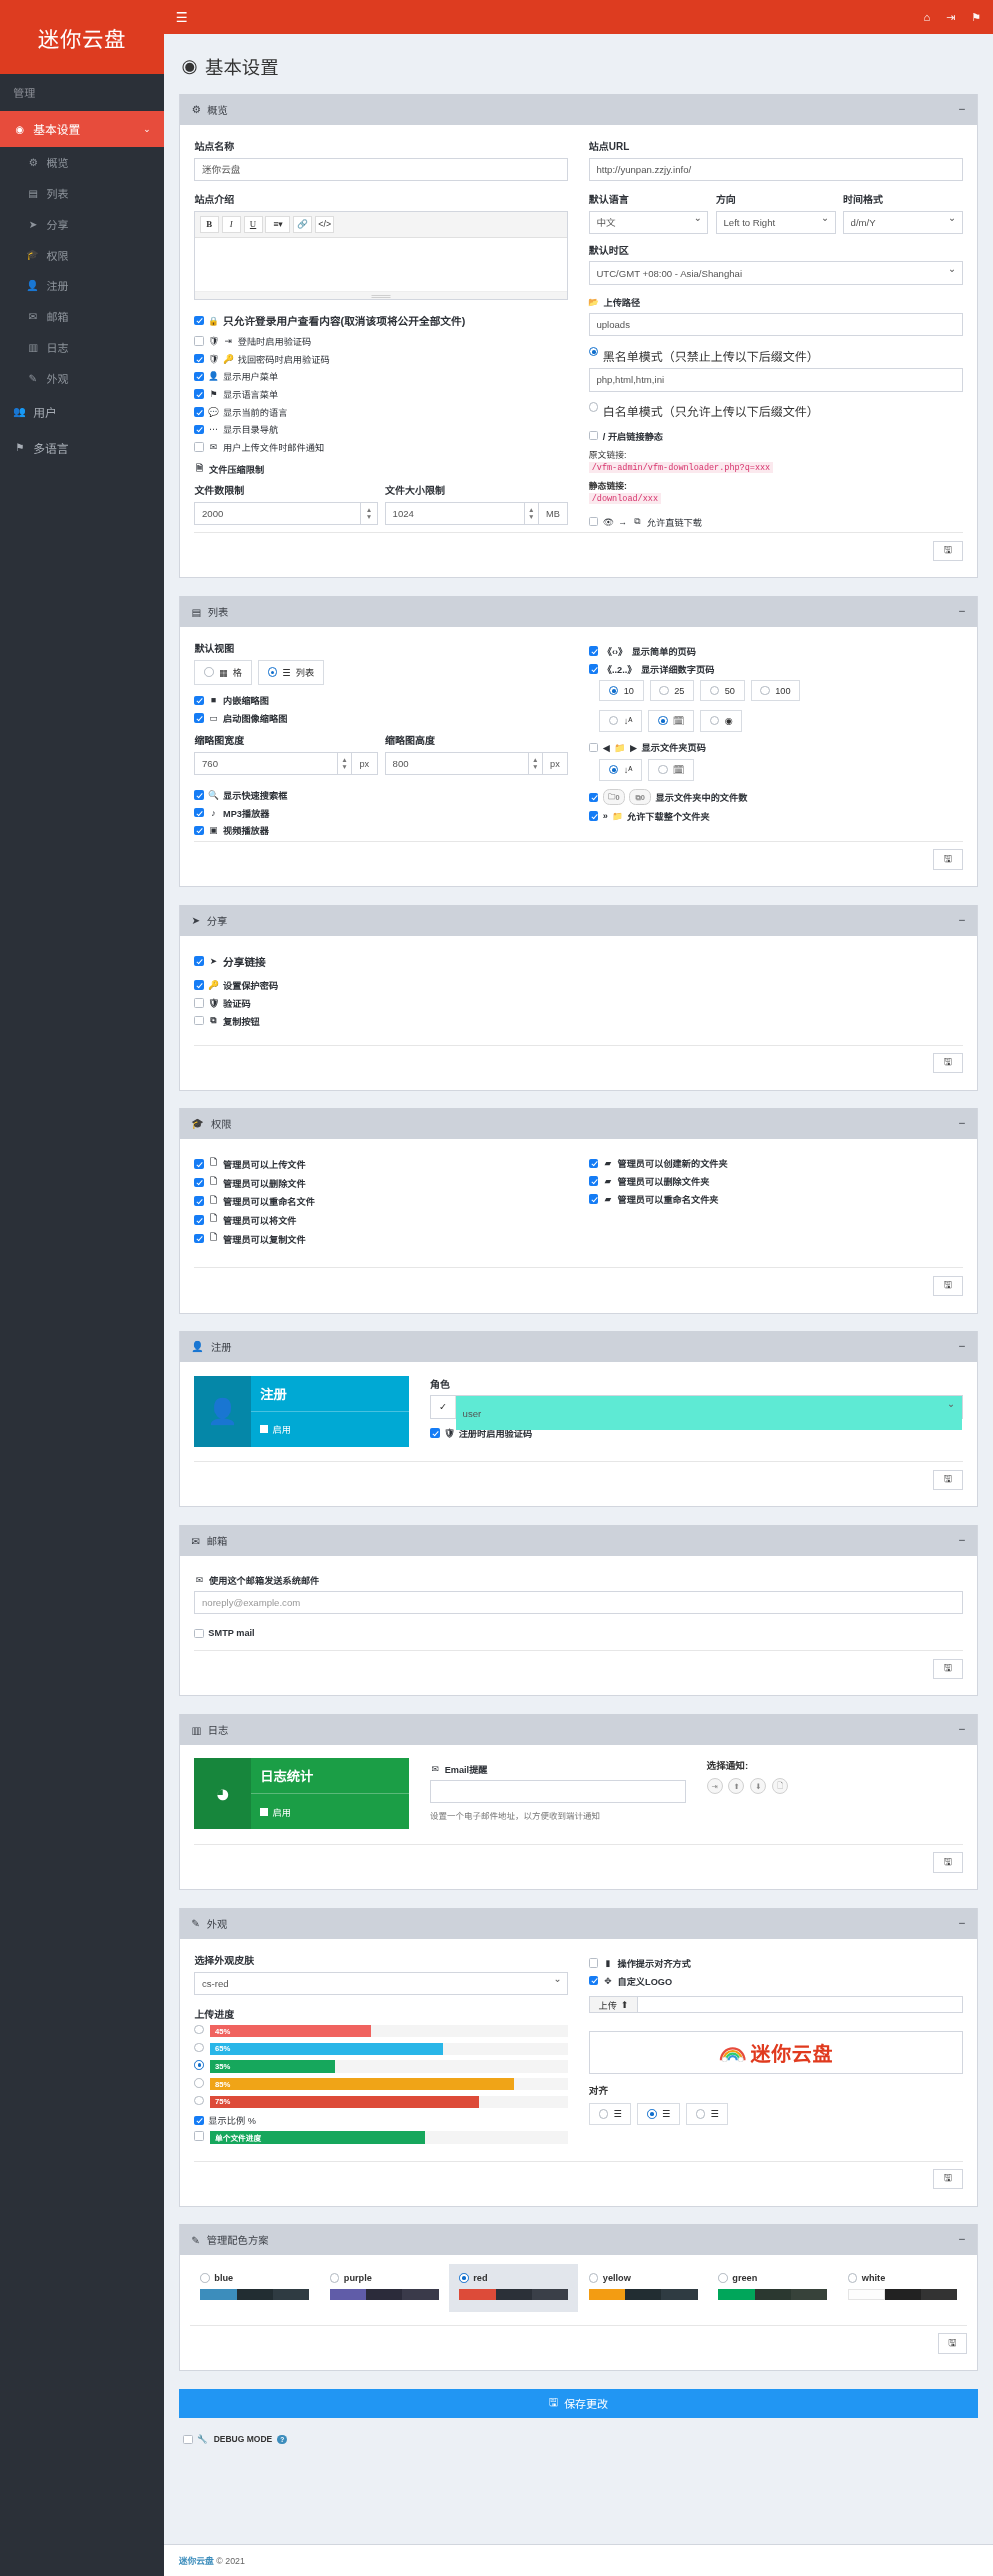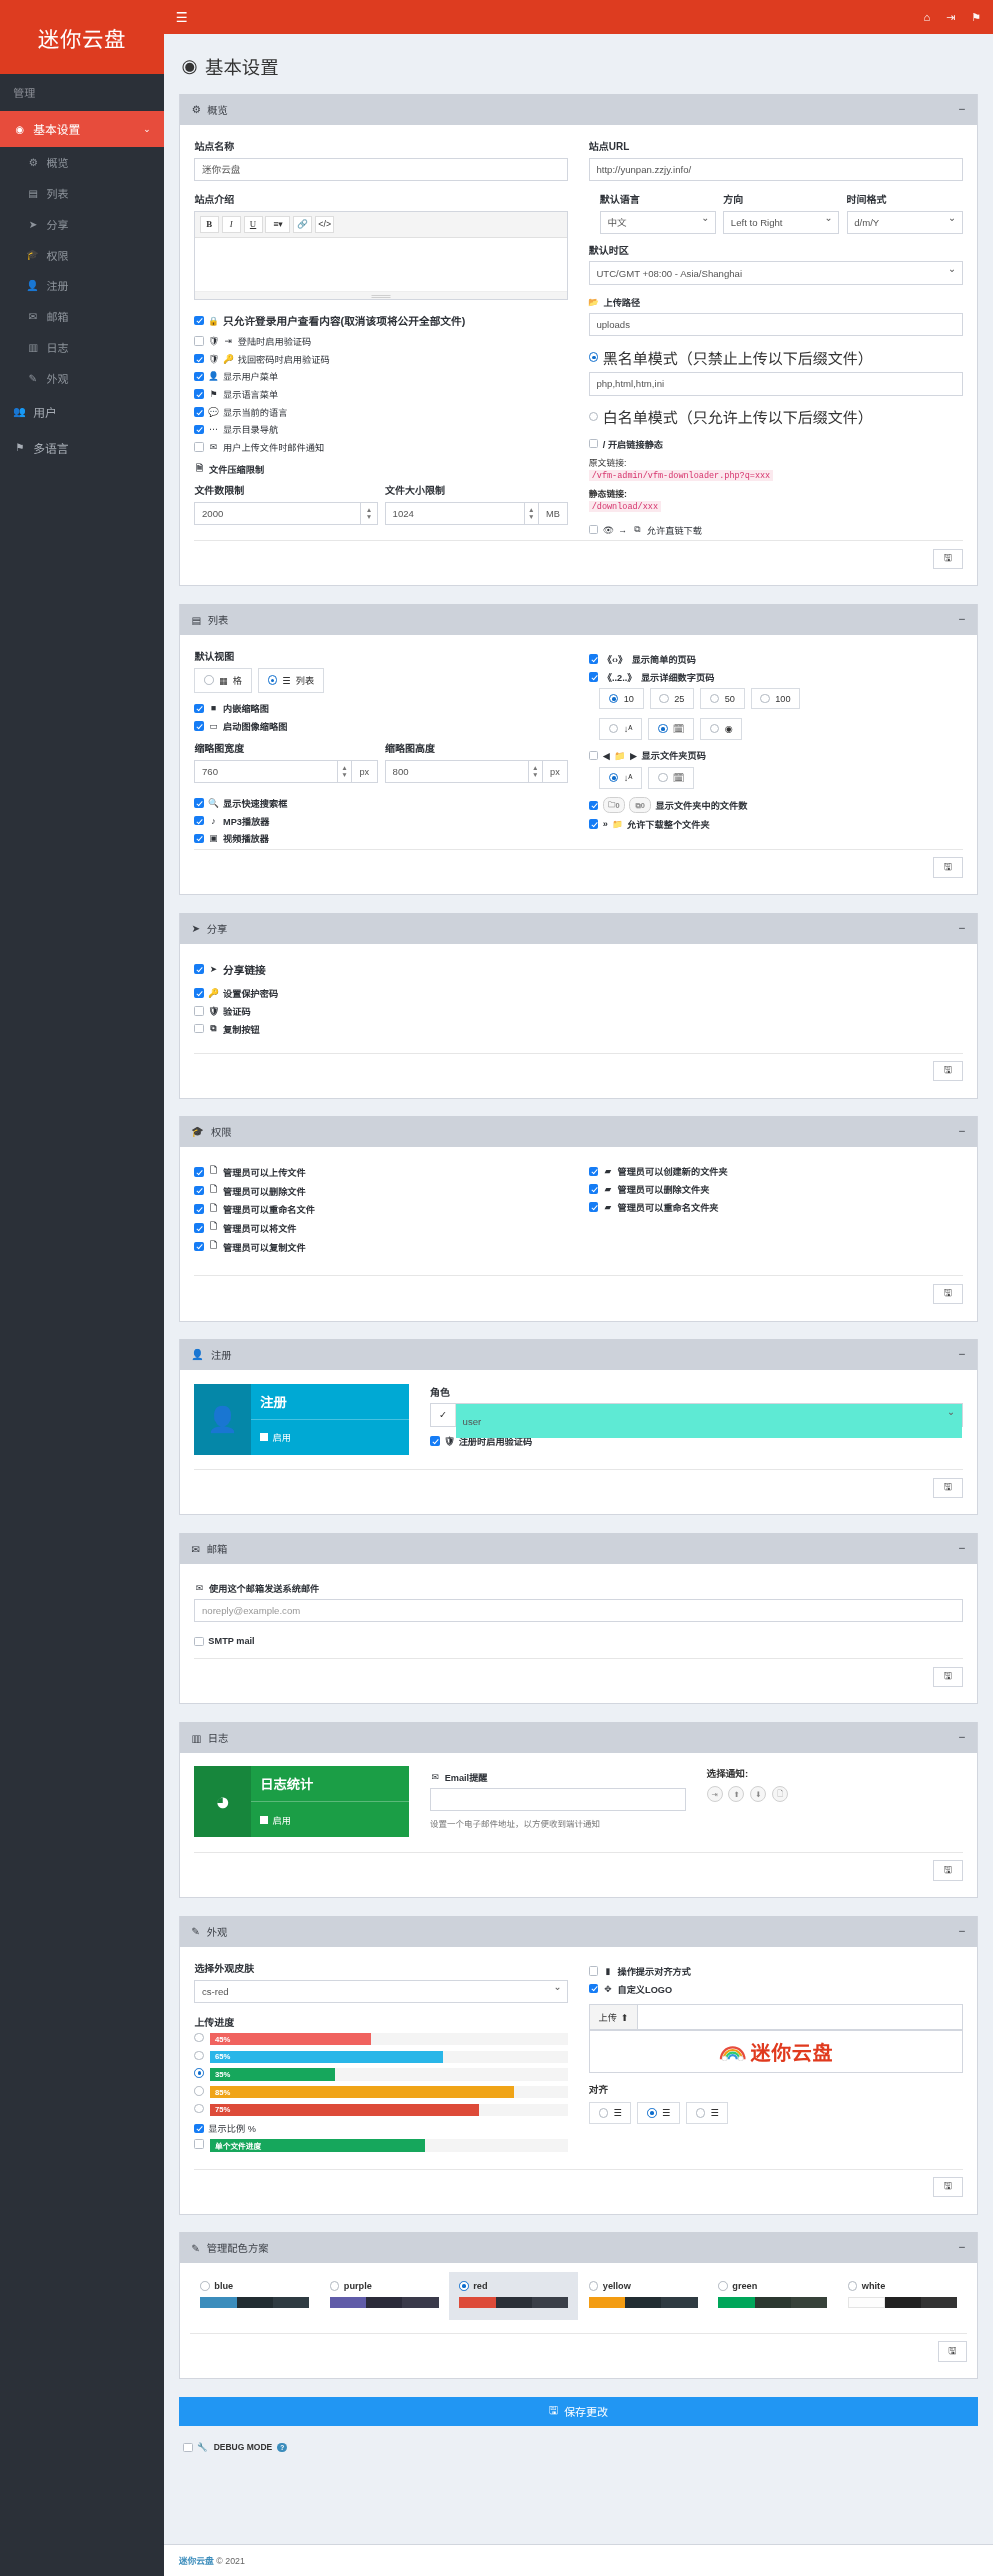--- a/index.html
+++ b/index.html
@@ -70,21 +70,21 @@
     font-family:"Liberation Sans", sans-serif; border-radius:0;
   }
   .inp::placeholder { color:#999; }
   .sel { appearance:none; background-image:none; padding-right:17.7px; }
   .sel-wrap { position:relative; }
   .sel-wrap::after {
     content:"⌄"; position:absolute; right:6.6px; top:1.5px; font-size:9.6px; color:#666; pointer-events:none;
   }
   .row3 { display:flex; gap:7.4px; }
   .row3 > div { flex:1 1 0; min-width:0; }
-  .mb10 { margin-bottom:7.4px;margin-left:11px; }
+  .mb10 { margin-bottom:7.4px; }
   .mb14 { margin-bottom:10.3px; }
 
   
   .editor { border:0.7px solid #d2d6de; }
   .editor-bar { background:#f4f4f4; border-bottom:0.7px solid #e0e0e0; padding:3.7px 4.4px; display:flex; gap:2.9px; }
   .ebtn {
     min-width:19px; height:17.7px; border:0.7px solid #ddd; background:#fff;
     font-size:8.8px; display:flex; align-items:center; justify-content:center; cursor:pointer; color:#333;
   }
   .ebtn.wide { min-width:25px; }
@@ -100,21 +100,21 @@
   }
   .ck .box.on { background:#157cf5; border-color:#157cf5; }
   .ck .box.on::after {
     content:""; position:absolute; left:2.9px; top:0.7px; width:2.2px; height:5.2px;
     border:solid #fff; border-width:0 1.5px 1.5px 0; transform:rotate(42deg);
   }
   .ck .ic { font-size:8.8px; color:#2e3238; width:10.3px; text-align:center; }
   .ck.big { font-size:10.7px; font-weight:bold; margin: 4.4px 0 5.9px 0; }
   .ck.bold { font-weight:bold; }
 
-  .rd { display:inline-flex; align-items:center; gap:4.4px; font-size:15px; }
+  .rd { display:inline-flex; align-items:flex-start; gap:4.4px; font-size:12px; }
   .rd .dot {
     width:9.6px; height:9.6px; flex:0 0 9.6px; border:0.7px solid #b0b7c0; border-radius:50%; background:#fff;
     display:inline-block; position:relative;
   }
   .rd .dot.on { border-color:#0f6ecd; }
   .rd .dot.on::after {
     content:""; position:absolute; left:2.2px; top:2.2px; width:3.7px; height:3.7px; border-radius:50%; background:#0f6ecd;
   }
 
   .btn-group { display:flex; gap:5.9px; margin:4.4px 0 8.8px 0; flex-wrap:wrap; }
@@ -162,21 +162,21 @@
   .prg-row { display:flex; align-items:flex-start; gap:5.9px; margin-bottom:5.2px; }
   .prg { flex:1; height:12.5px; background:#f4f4f4; position:relative; overflow:hidden; }
   .prg span.bar { position:absolute; left:0; top:0; bottom:0; display:flex; align-items:center; }
   .prg span.bar i { font-style:normal; color:#fff; font-size:7.7px; padding-left:5.2px; font-weight:bold; }
   .stripe { background-image: linear-gradient(45deg, rgba(255,255,255,.22) 25%, transparent 25%, transparent 50%, rgba(255,255,255,.22) 50%, rgba(255,255,255,.22) 75%, transparent 75%, transparent); background-size: 13.3px 13.3px; }
 
   .logo-box { border:0.7px solid #d2d6de; height:43px; display:flex; align-items:center; justify-content:center; background:#fff; }
   .logo-text { font-size:20px; color:#e03a1e; font-weight:bold; letter-spacing:0.7px; }
   .rainbow { width:29.4px; height:17.7px; margin-right:2.9px; }
 
-  .upload-bar { display:flex; border:0.7px solid #d2d6de; height:26px; margin-bottom:0;text-align:right; }
+  .upload-bar { display:flex; border:0.7px solid #d2d6de; height:17px; margin-bottom:18px;text-align:right; }
   .upload-btn { padding:0 8.8px; display:flex; align-items:center; gap:3.7px; background:#f4f4f4; border-right:0.7px solid #d2d6de; font-size:9.2px; }
   .upload-rest { flex:1; background:#fff; }
 
   
   .schemes { display:flex; gap:0; }
   .scheme { flex:1; padding:8.8px 10.3px 11.8px 10.3px; }
   .scheme.sel-bg { background:#e2e6ec; }
   .scheme .sc-top { display:flex; align-items:center; gap:4.4px; font-size:9.2px; font-weight:bold; margin-bottom:5.9px; }
   .sw { display:flex; height:11px; }
   .sw i { display:block; flex:1; }

